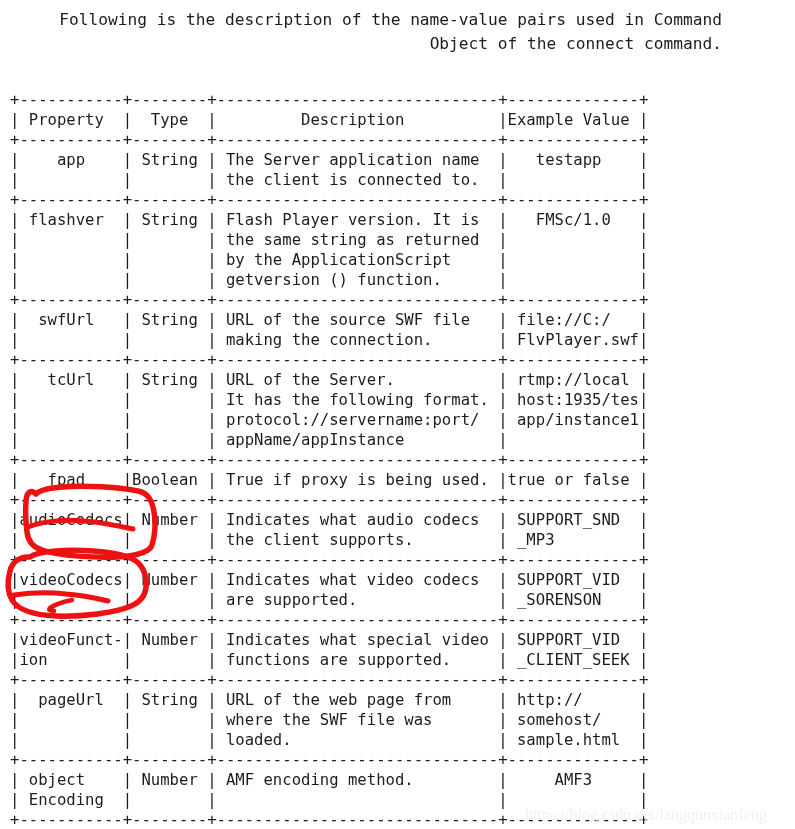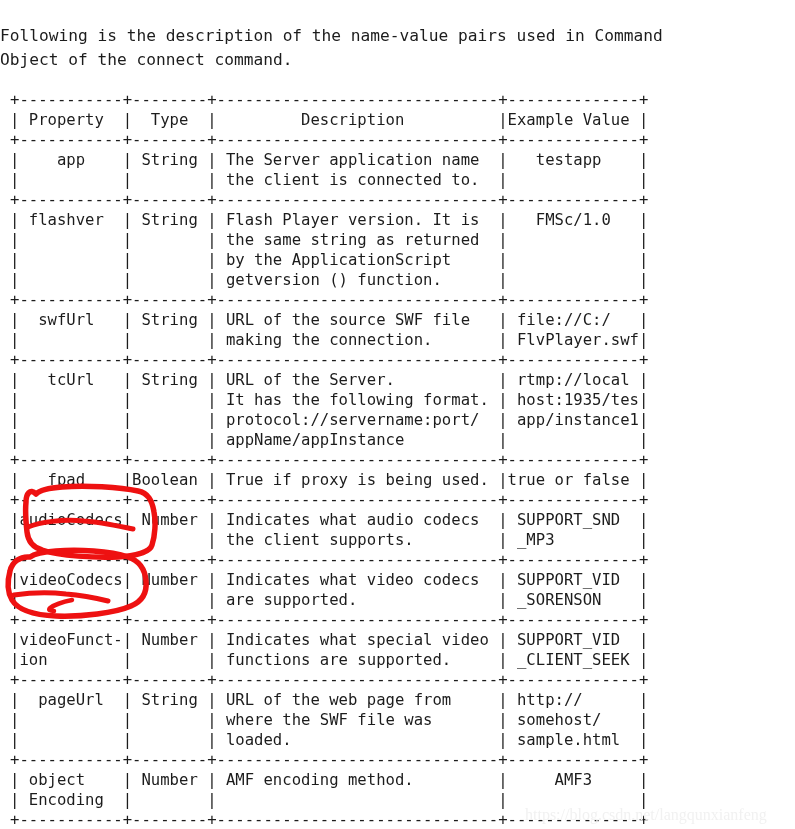--- a/index.html
+++ b/index.html
@@ -11,23 +11,23 @@
     width: 795px;
     height: 829px;
     position: relative;
     overflow: hidden;
     font-family: "DejaVu Sans Mono", "Liberation Mono", monospace;
   }
 
   #intro {
     position: absolute;
     left: 0;
-    top: 24px;
+    top: 8px;
     width: 722px;
-    text-align: left;
+    text-align: right;
     color: #1c1c1c;
     font-size: 16.2px;
     line-height: 24px;
     letter-spacing: 0px;
     white-space: pre;
     font-family: "DejaVu Sans Mono", "Liberation Mono", monospace;
   }
 
   #ascii-table {
     position: absolute;

